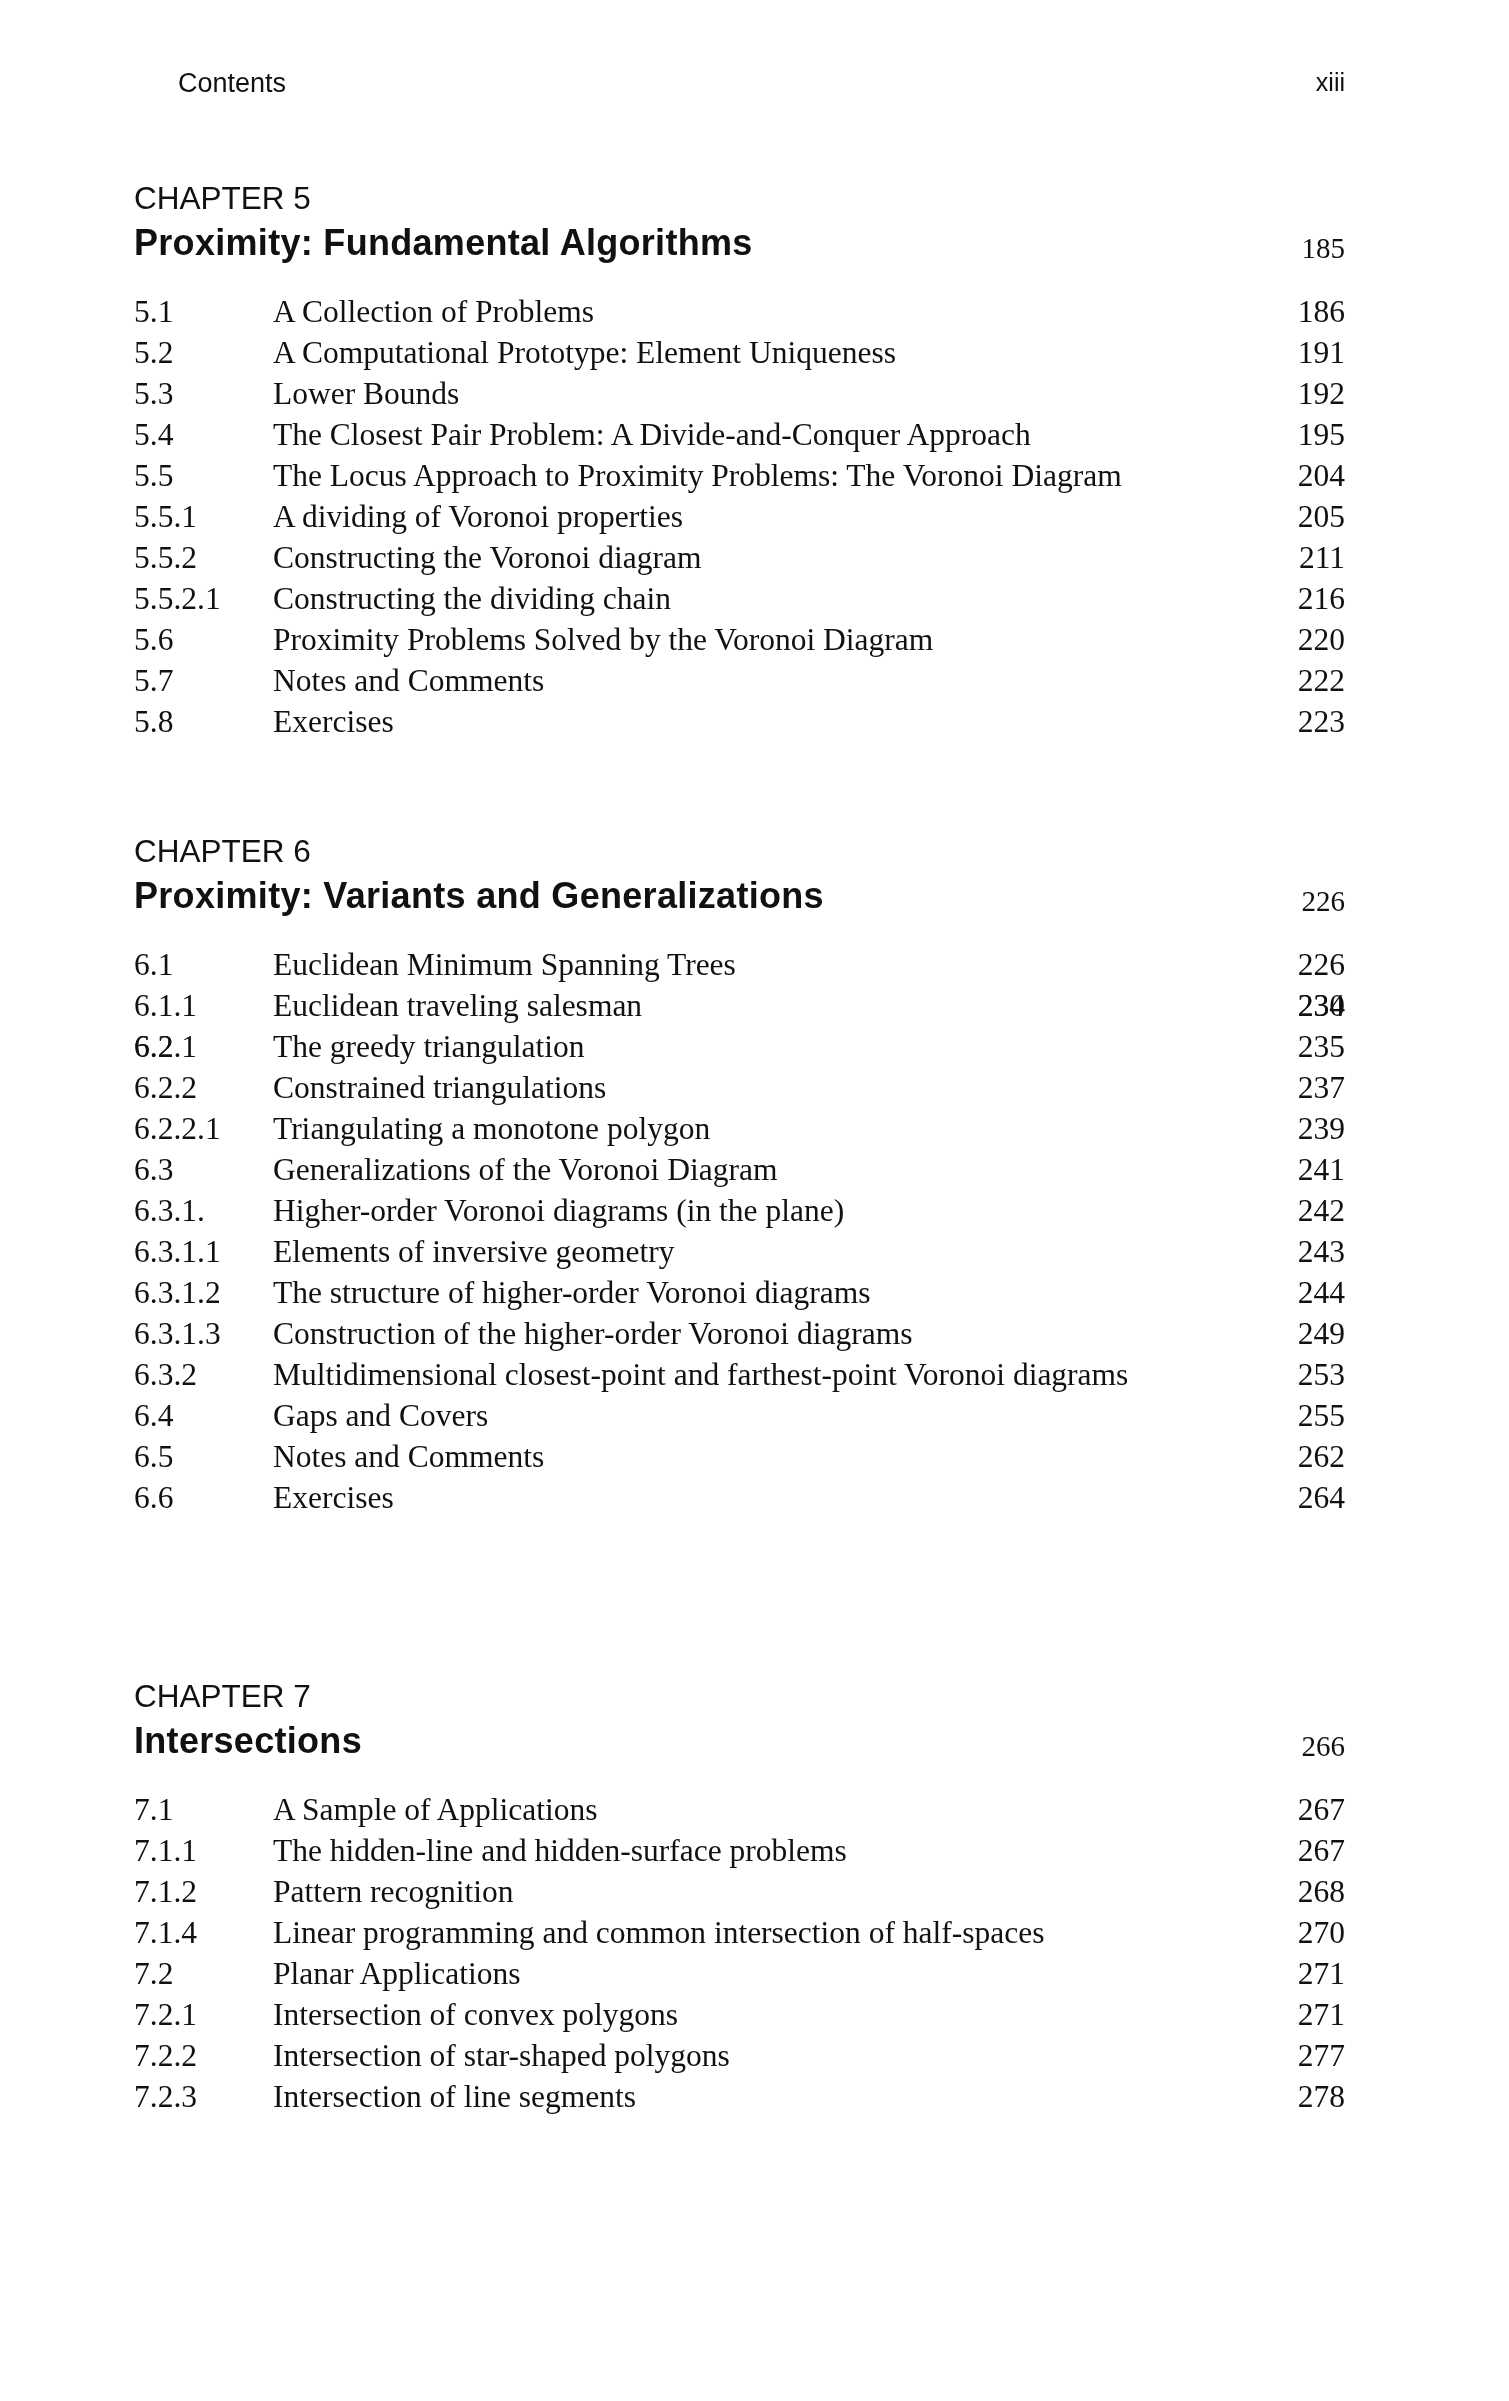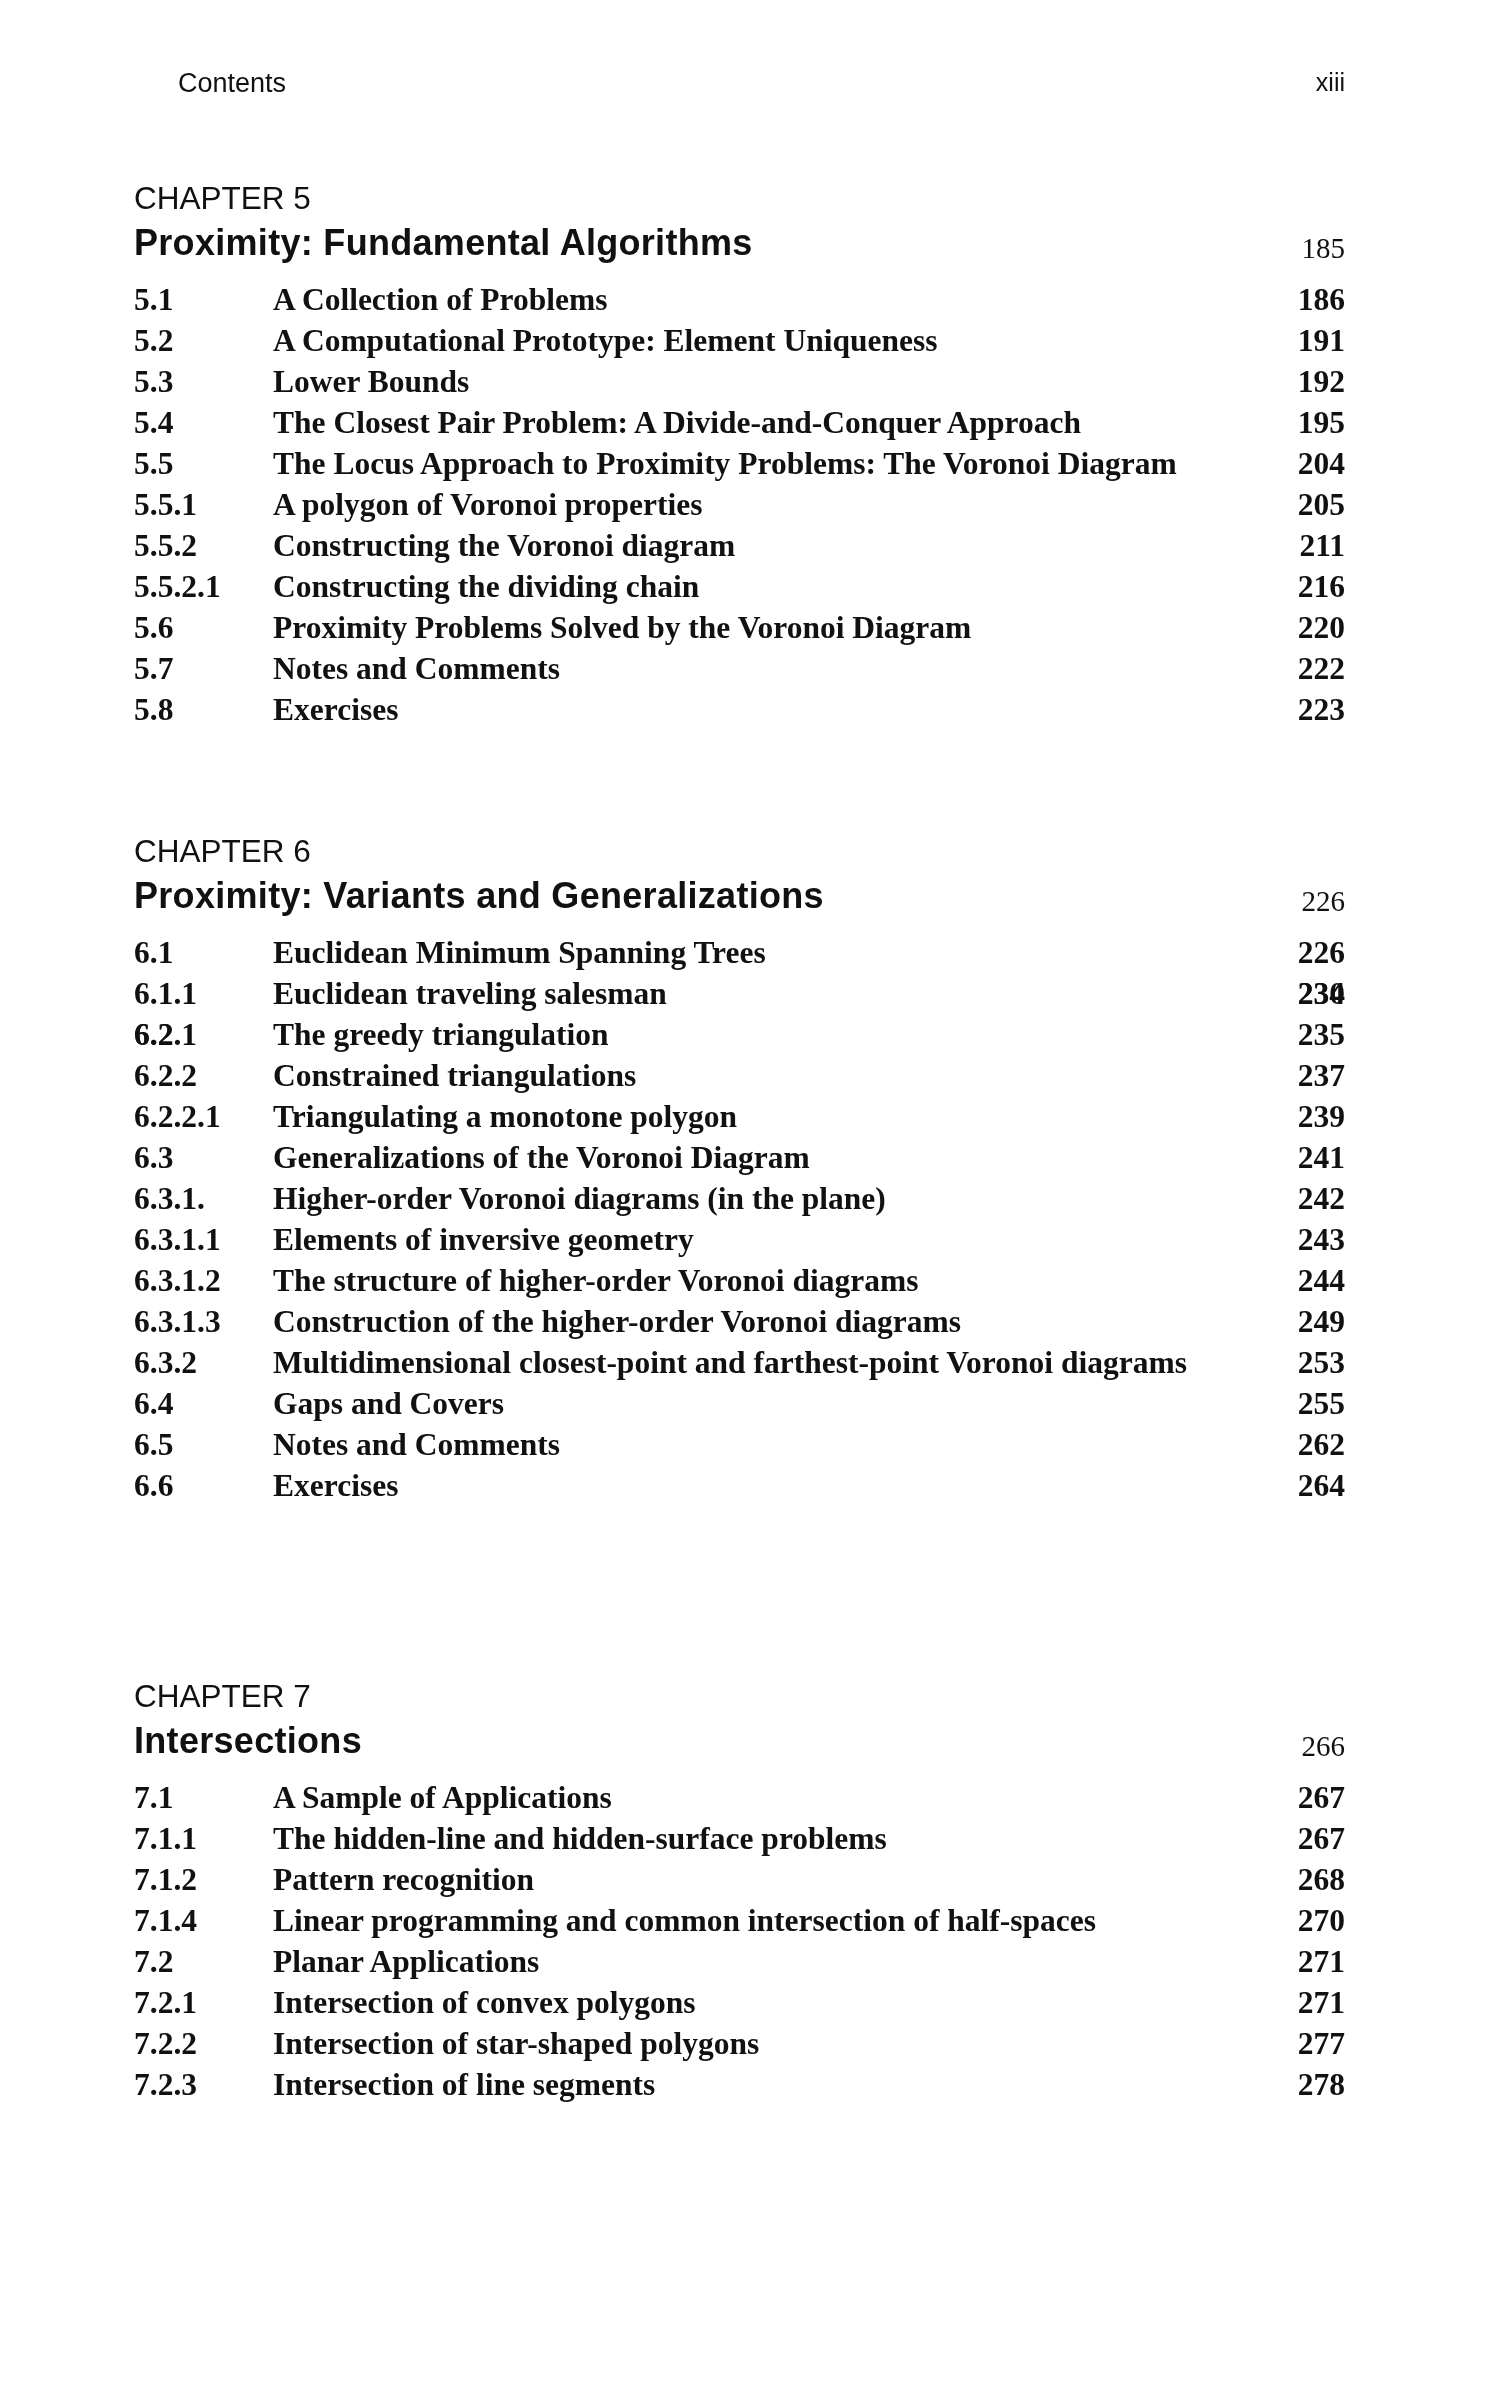--- a/index.html
+++ b/index.html
@@ -6,21 +6,21 @@
   body { width: 1509px; height: 2401px; position: relative; overflow: hidden; color: #111; }
   .page { position: absolute; left: 0; top: 0; width: 1509px; height: 2401px; }
   .running-head { position: absolute; top: 68px; left: 134px; right: 164px; height: 34px; }
   .rh-left { position: absolute; left: 0; top: 0; font-family: "Liberation Sans", sans-serif; font-size: 27px; margin-left: 44px; }
   .rh-right { position: absolute; right: 0; top: 0; font-family: "Liberation Sans", sans-serif; font-size: 25px; }
   .chapter { position: absolute; left: 134px; width: 1211px; }
   .ch-label { font-family: "Liberation Sans", sans-serif; font-size: 31.5px; line-height: 38px; height: 41px; }
   .ch-title-row { position: relative; height: 49px; }
   .ch-title { font-family: "Liberation Sans", sans-serif; font-weight: bold; font-size: 36px; line-height: 45px; position: absolute; left: 0; top: 0; letter-spacing: 0.3px; }
   .ch-page { position: absolute; right: 0; top: 8px; font-family: "Liberation Serif", serif; font-size: 29px; line-height: 41px; }
-  .entries { margin-top: 10px; font-weight: bold; }
+  .entries { margin-top: 22px; }
   .entry { position: relative; font-family: "Liberation Serif", serif; font-size: 31.5px; line-height: 41px; }
   .e-num { position: absolute; left: 0; top: 0; width: 137px; }
   .e-title { margin-left: 139px; margin-right: 157px; display: block; }
   .e-page { position: absolute; right: 0; bottom: 0; }
 </style>
 </head>
 <body>
 
 <div class="page">
   <div class="running-head">
@@ -56,21 +56,21 @@
             <span class="e-title">The Closest Pair Problem: A Divide-and-Conquer Approach</span>
             <span class="e-page">195</span>
           </div>
           <div class="entry">
             <span class="e-num">5.5</span>
             <span class="e-title">The Locus Approach to Proximity Problems: The Voronoi Diagram</span>
             <span class="e-page">204</span>
           </div>
           <div class="entry">
             <span class="e-num">5.5.1</span>
-            <span class="e-title">A polygon of Voronoi properties</span>
+            <span class="e-title">A dividing of Voronoi properties</span>
             <span class="e-page">205</span>
           </div>
           <div class="entry">
             <span class="e-num">5.5.2</span>
             <span class="e-title">Constructing the Voronoi diagram</span>
             <span class="e-page">211</span>
           </div>
           <div class="entry">
             <span class="e-num">5.5.2.1</span>
             <span class="e-title">Constructing the dividing chain</span>

